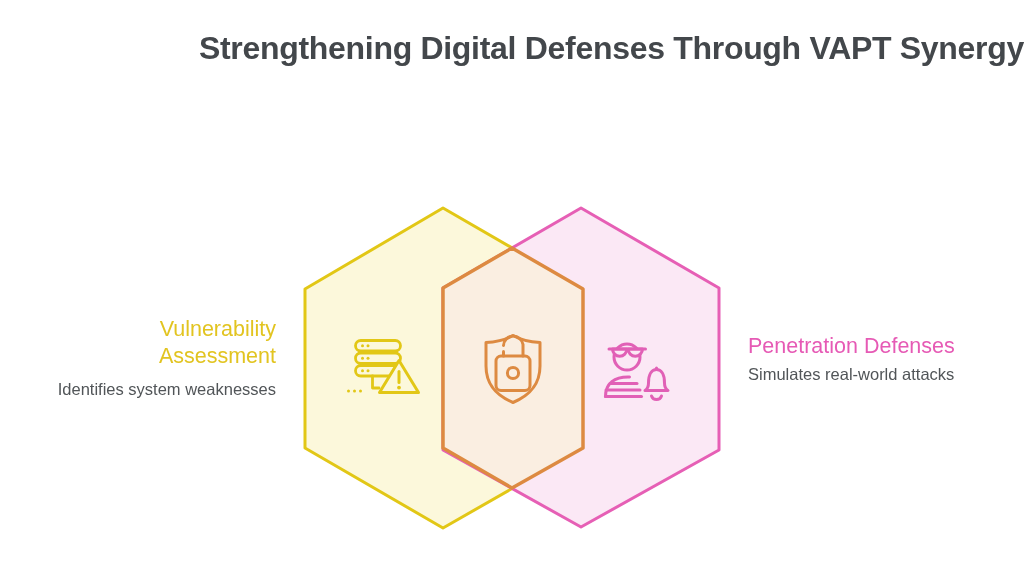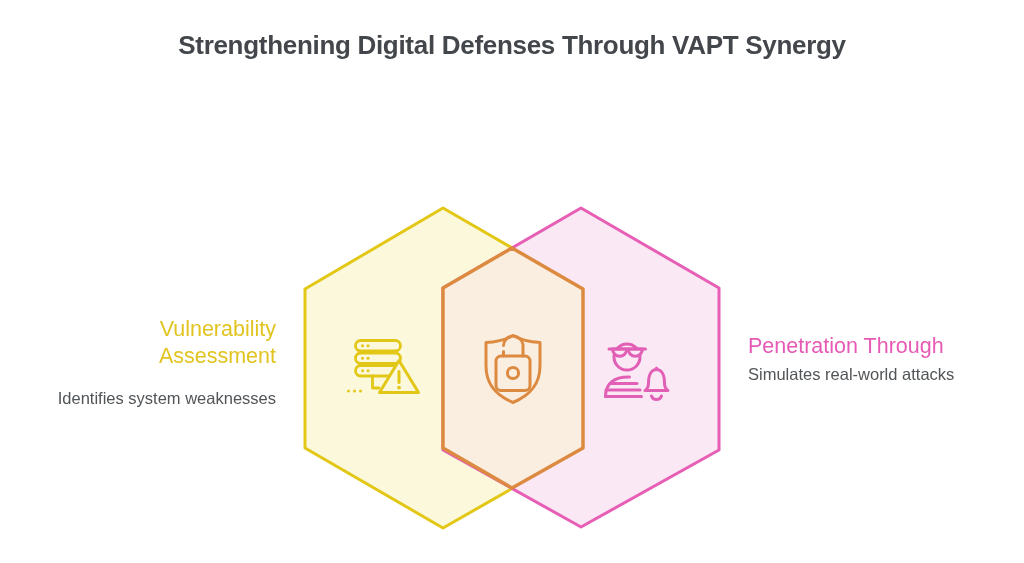--- a/index.html
+++ b/index.html
@@ -2,32 +2,32 @@
 <html><head>
 <meta charset="utf-8">
 <style>
   html,body{margin:0;padding:0;}
   body{
     width:1024px;height:563px;background:#ffffff;overflow:hidden;position:relative;
     font-family:"Liberation Sans", sans-serif;
   }
   .stage{position:absolute;inset:0;width:1024px;height:563px;}
   .page-title{
-    position:absolute;top:30px;left:0;width:1024px;text-align:center;
-    font-size:26px;font-weight:bold;letter-spacing:-0.3px;color:#43474b;
+    position:absolute;top:30px;left:0;width:1024px;text-align:right;
+    font-size:32px;font-weight:bold;letter-spacing:-0.3px;color:#43474b;
   }
   .venn-svg{position:absolute;top:0;left:0;}
   .text-block{position:absolute;width:230px;}
   .text-block.left{left:46px;top:316px;text-align:right;}
   .text-block.right{left:748px;top:333px;text-align:left;}
   .block-heading{font-size:21.5px;line-height:27px;font-weight:normal;margin:0;}
   .left .block-heading{color:#e2c420;}
   .right .block-heading{color:#e65ab5;}
   .block-desc{font-size:16.5px;line-height:23px;color:#515558;margin:0;}
-  .left .block-desc{margin-top:17px;}
+  .left .block-desc{margin-top:8px;}
   .right .block-desc{margin-top:3px;}
 </style>
 </head>
 <body>
 
 <div class="stage">
 
   <div class="page-title">Strengthening Digital Defenses Through VAPT Synergy</div>
 
   <svg class="venn-svg" width="1024" height="563" viewBox="0 0 1024 563" xmlns="http://www.w3.org/2000/svg">
@@ -83,17 +83,17 @@
       <path d="M651.5 396 a5.3 5.3 0 0 0 10 0"></path>
     </g>
   </svg>
 
   <div class="text-block left">
     <p class="block-heading">Vulnerability Assessment</p>
     <p class="block-desc">Identifies system weaknesses</p>
   </div>
 
   <div class="text-block right">
-    <p class="block-heading">Penetration Through</p>
+    <p class="block-heading">Penetration Defenses</p>
     <p class="block-desc">Simulates real-world attacks</p>
   </div>
 
 </div>
 
 </body></html>

